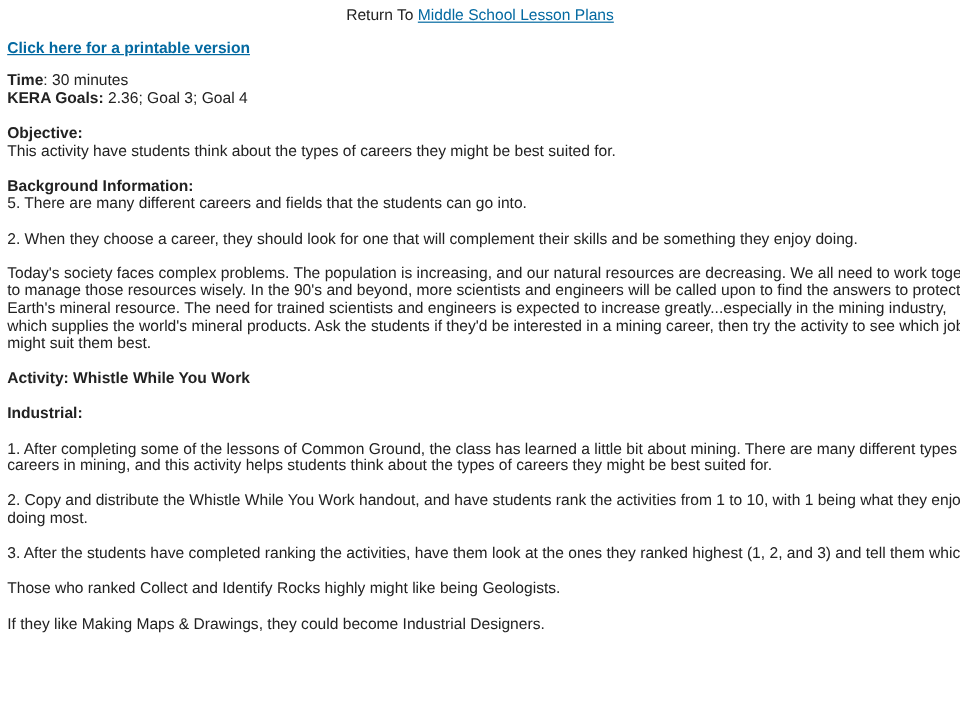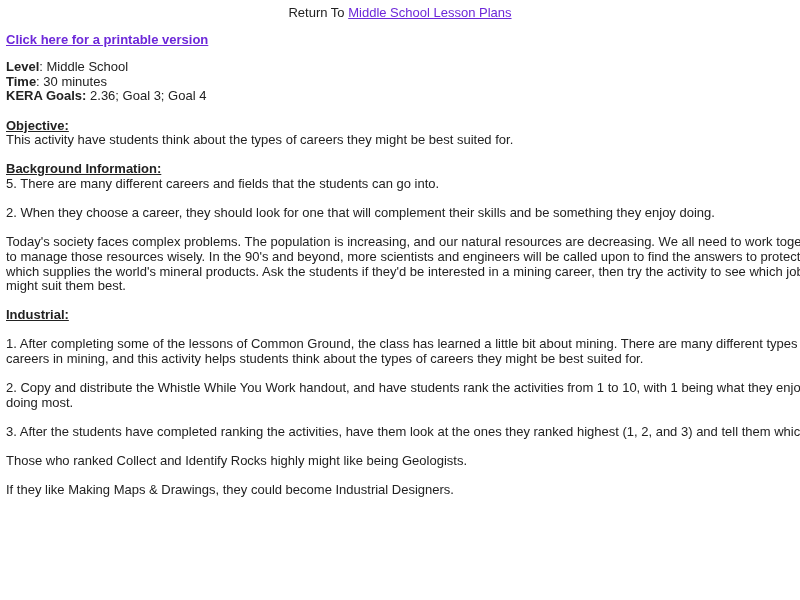--- a/index.html
+++ b/index.html
@@ -18,49 +18,48 @@
     }
     .page {
       padding: 6px 6px 0 6px;
     }
     .top-nav {
       text-align: center;
       height: 14.6px;
       margin: 0 0 12.5px 0;
     }
     a {
-      color: #6d28d9;
+      color: #0369a1;
     }
     .printable {
       font-weight: bold;
       display: inline-block;
       margin-bottom: 12.5px;
       text-align: right;
     }
     .block {
       margin: 0 0 14.6px 0;
     }
     .lbl { font-weight: bold; }
-    .heading { font-weight: bold; display: block; text-decoration: underline; }
+    .heading { font-weight: bold; display: block; }
     p { margin: 0 0 14.6px 0; }
     .line { display: block; white-space: nowrap; }
   </style>
 </head>
 <body>
 
 <div class="page">
 
   <div class="top-nav">
     <span>Return To </span><a href="#">Middle School Lesson Plans</a>
   </div>
 
   <a href="#" class="printable">Click here for a printable version</a>
 
   <div class="block">
-    <span class="line"><span class="lbl">Level</span><span>: Middle School</span></span>
     <span class="line"><span class="lbl">Time</span><span>: 30 minutes</span></span>
     <span class="line"><span class="lbl">KERA Goals:</span><span> 2.36; Goal 3; Goal 4</span></span>
   </div>
 
   <div class="block">
     <span class="heading">Objective:</span>
     <span class="line">This activity have students think about the types of careers they might be best suited for.</span>
   </div>
 
   <div class="block">
@@ -68,24 +67,28 @@
     <span class="line">5. There are many different careers and fields that the students can go into.</span>
   </div>
 
   <p>
       <span class="line">2. When they choose a career, they should look for one that will complement their skills and be something they enjoy doing.</span>
     </p>
 
   <p>
     <span class="line">Today's society faces complex problems. The population is increasing, and our natural resources are decreasing. We all need to work together</span>
     <span class="line">to manage those resources wisely. In the 90's and beyond, more scientists and engineers will be called upon to find the answers to protecting</span>
+    <span class="line">Earth's mineral resource. The need for trained scientists and engineers is expected to increase greatly...especially in the mining industry,</span>
     <span class="line">which supplies the world's mineral products. Ask the students if they'd be interested in a mining career, then try the activity to see which jobs</span>
     <span class="line">might suit them best.</span>
   </p>
 
+  <p>
+    <span class="heading">Activity: Whistle While You Work</span>
+  </p>
 
   <div class="block">
     <span class="heading">Industrial:</span>
   </div>
 
   <p>
     <span class="line">1. After completing some of the lessons of Common Ground, the class has learned a little bit about mining. There are many different types of</span>
     <span class="line">careers in mining, and this activity helps students think about the types of careers they might be best suited for.</span>
   </p>
 

